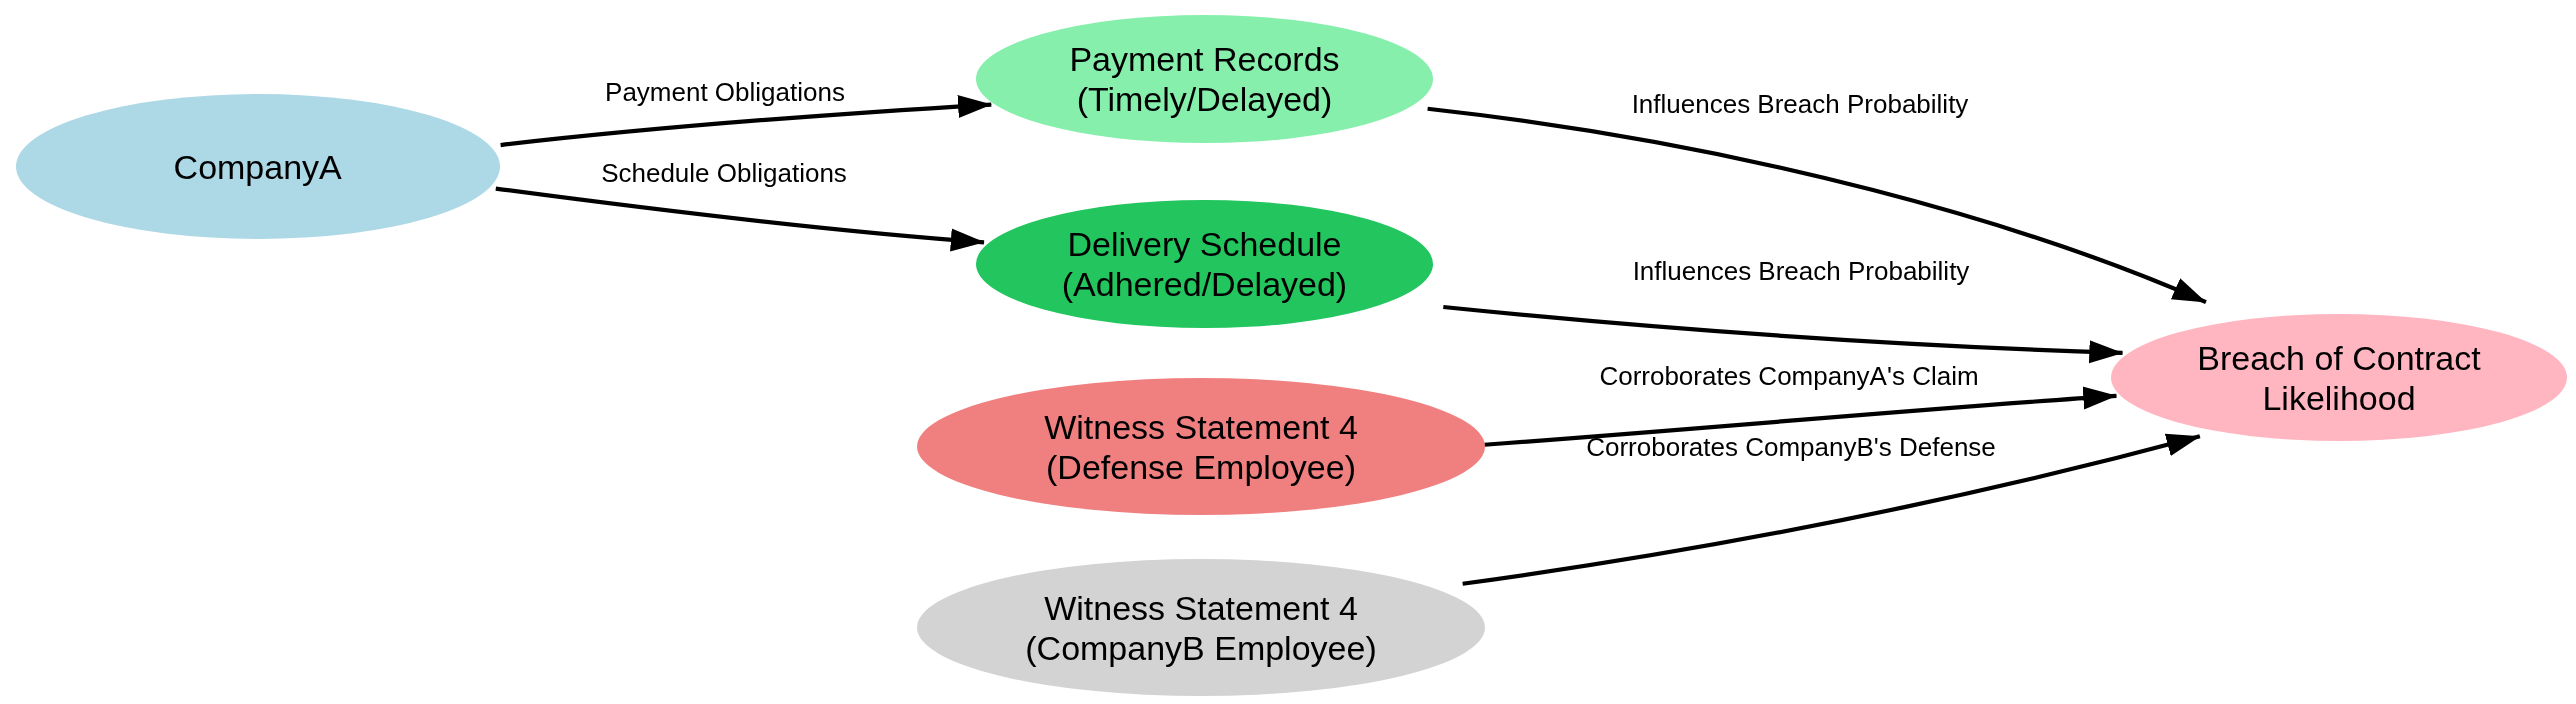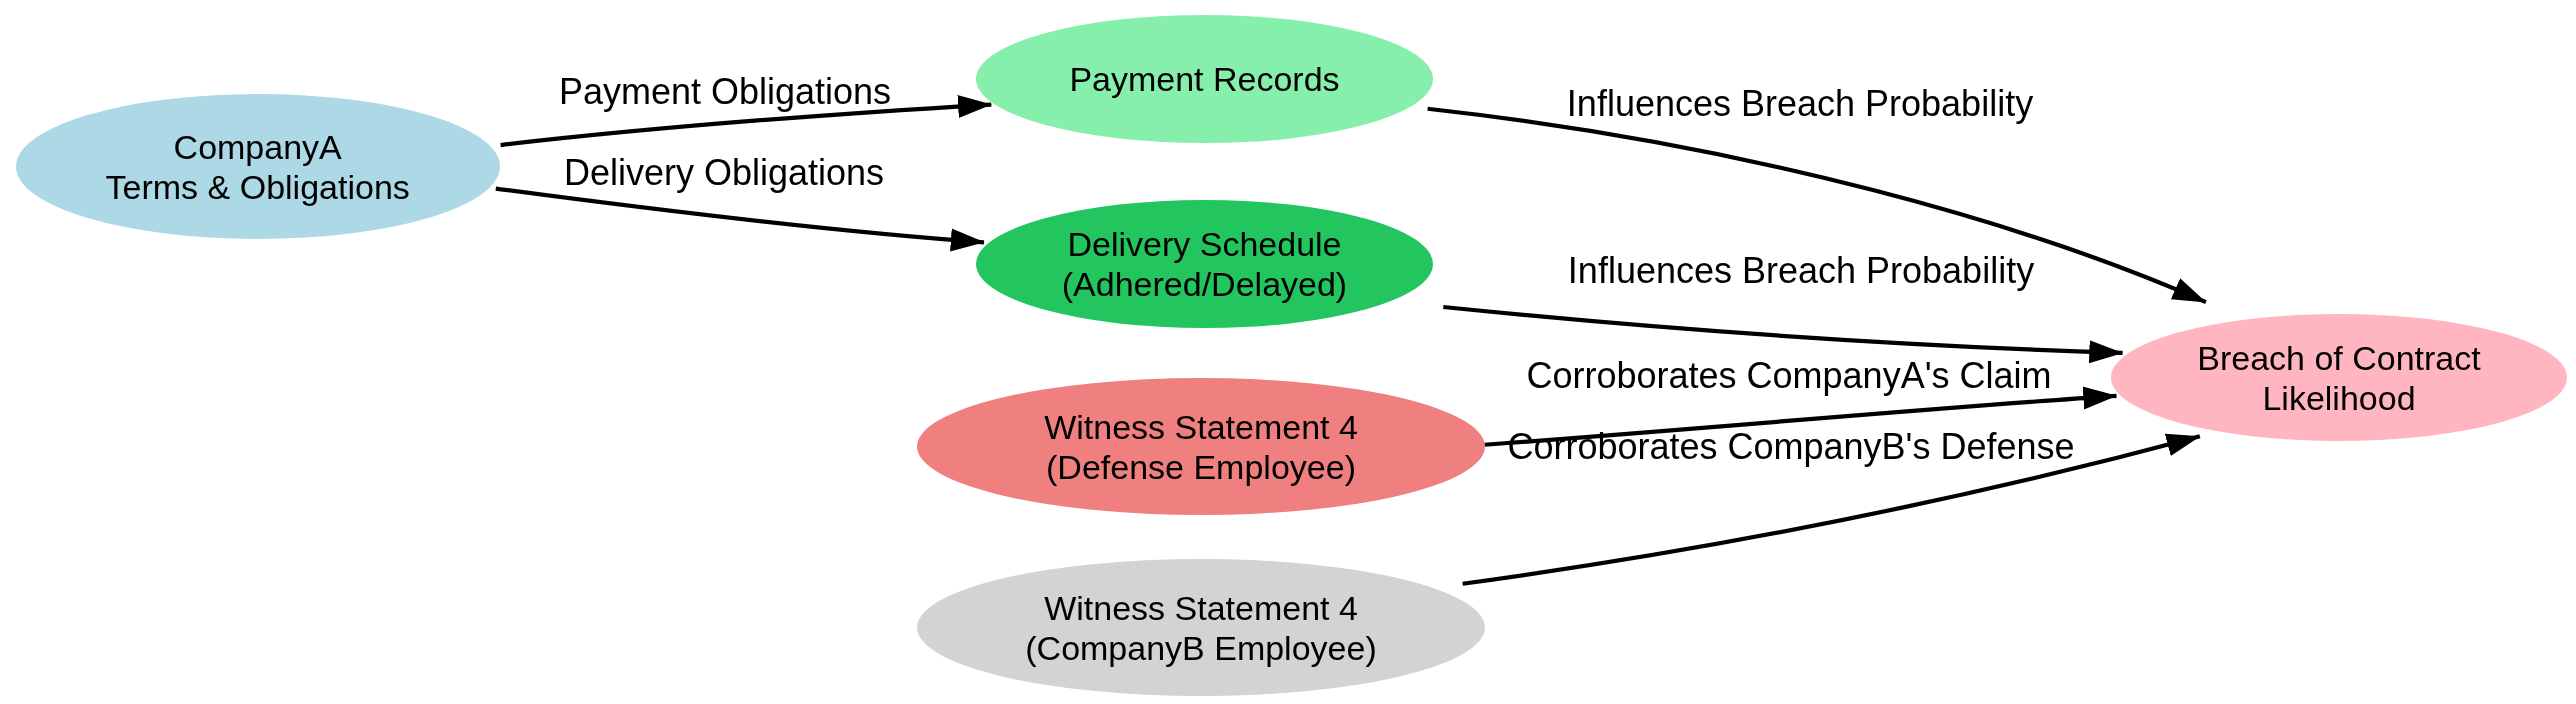--- a/index.html
+++ b/index.html
@@ -37,21 +37,21 @@
     justify-content: center;
     text-align: center;
     font-size: 34px;
     line-height: 40px;
     white-space: nowrap;
   }
   .edge-label {
     position: absolute;
     transform: translate(-50%, -50%);
     white-space: nowrap;
-    font-size: 36px;
+    font-size: 26px;
     line-height: 36px;
   }
   
   #node-contract          { left:   15.7px; top: 94px; width: 484px; height: 145px; }
   #node-payment-records   { left: 976px; top:  14.5px; width: 457px; height: 128px; }
   #node-delivery-schedule { left: 976px; top: 200px; width: 457px; height: 128px; }
   #node-witness-1         { left: 917px; top: 378px; width: 568px; height: 137px; }
   #node-witness-2         { left: 917px; top: 559px; width: 568px; height: 137px; }
   #node-breach            { left: 2111px; top: 314px; width: 456px; height: 127px; text-align: right; }
   
@@ -76,25 +76,25 @@
     <path class="edge" d="M 828 240 C 1120 206, 1420 186, 1640 173" marker-end="url(#arrow)"></path>
     <path class="edge" d="M 820 312 C 1120 352, 1420 386, 1628 401" marker-end="url(#arrow)"></path>
     <path class="edge" d="M 2362 180 C 2900 240, 3360 372, 3650 500" marker-end="url(#arrow)"></path>
     <path class="edge" d="M 2388 508 C 2820 552, 3170 573, 3512 584" marker-end="url(#arrow)"></path>
     <path class="edge" d="M 2456 736 C 2860 706, 3210 674, 3502 655" marker-end="url(#arrow)"></path>
     <path class="edge" d="M 2420 966 C 2920 898, 3320 808, 3640 722" marker-end="url(#arrow)"></path>
   </svg>
 
   <div class="node" id="node-contract" style="background-color: rgb(173, 216, 230);">
     <span>CompanyA</span>
-    <span>Terms &amp; Obligations</span>
   </div>
 
   <div class="node" id="node-payment-records" style="background-color: #86efac; align-items: center;">
     <span>Payment Records</span>
+    <span>(Timely/Delayed)</span>
   </div>
 
   <div class="node" id="node-delivery-schedule" style="background-color: #22c55e;">
     <span>Delivery Schedule</span>
     <span>(Adhered/Delayed)</span>
   </div>
 
   <div class="node" id="node-witness-1" style="background-color: rgb(240, 128, 128);">
     <span>Witness Statement 4</span>
     <span>(Defense Employee)</span>
@@ -104,20 +104,20 @@
     <span>Witness Statement 4</span>
     <span>(CompanyB Employee)</span>
   </div>
 
   <div class="node" id="node-breach" style="background-color: rgb(255, 182, 193);">
     <span>Breach of Contract</span>
     <span>Likelihood</span>
   </div>
 
   <div class="edge-label" id="edge-label-0">Payment Obligations</div>
-  <div class="edge-label" id="edge-label-1">Delivery Obligations</div>
+  <div class="edge-label" id="edge-label-1">Schedule Obligations</div>
   <div class="edge-label" id="edge-label-2">Influences Breach Probability</div>
   <div class="edge-label" id="edge-label-3">Influences Breach Probability</div>
   <div class="edge-label" id="edge-label-5">Corroborates CompanyB's Defense</div>
   <div class="edge-label" id="edge-label-4">Corroborates CompanyA's Claim</div>
 
 </div>
 
 
 </body></html>

